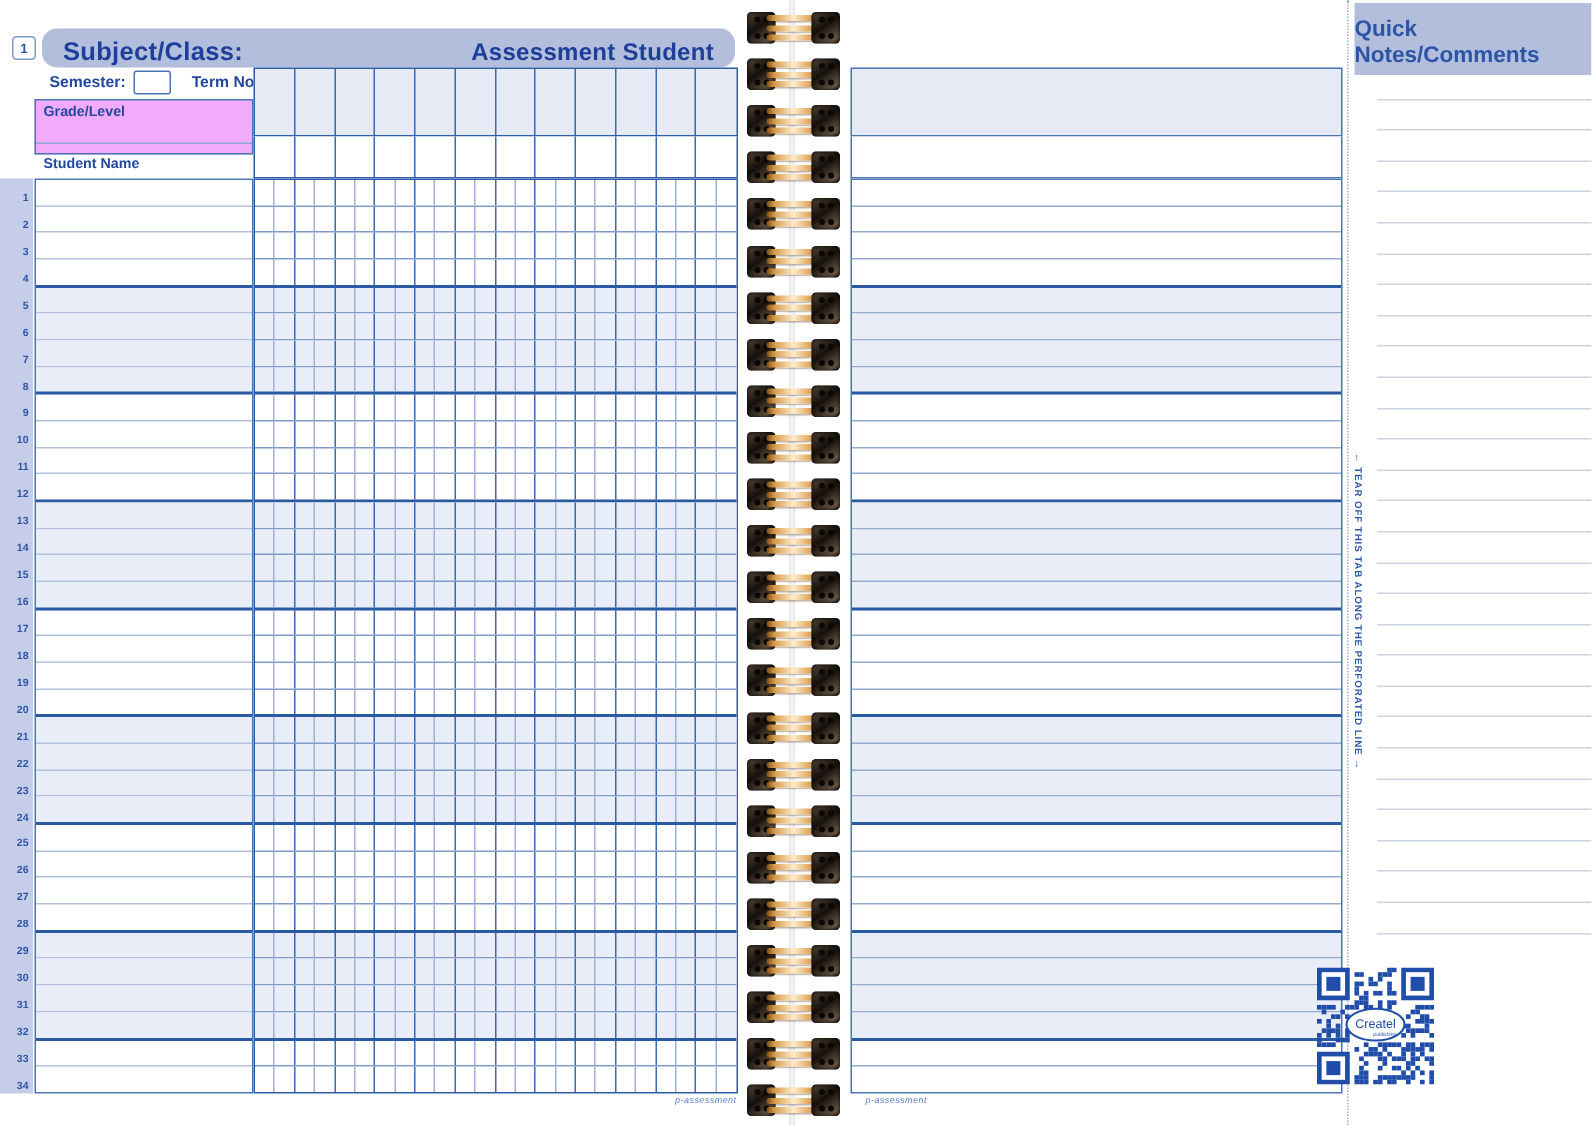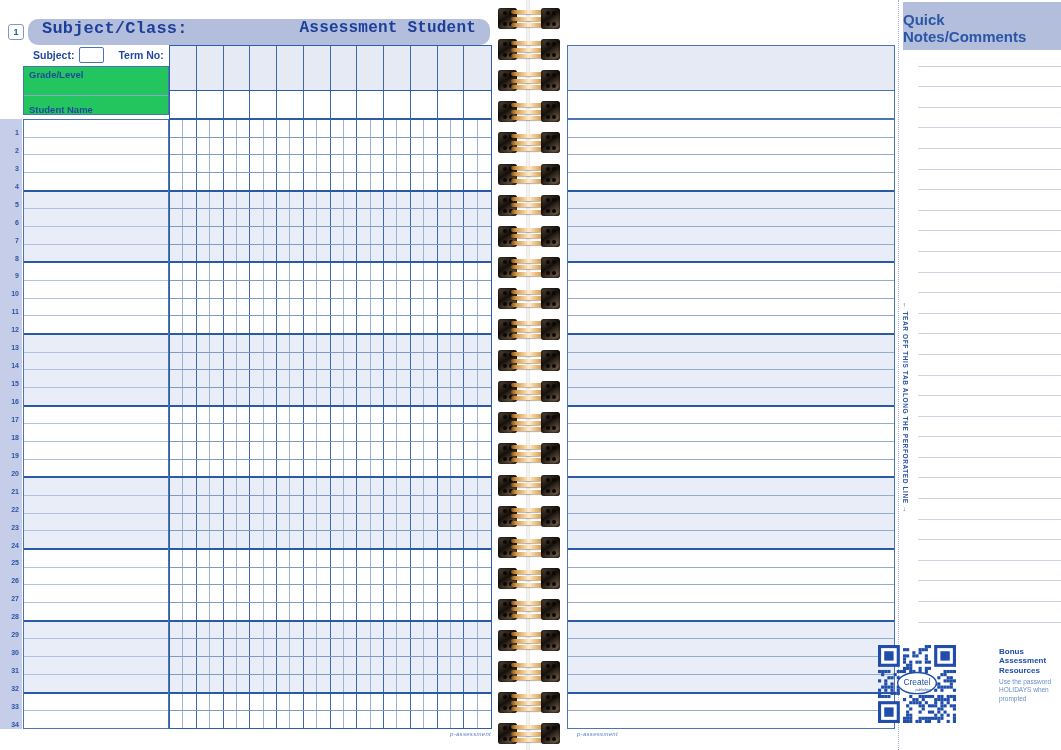--- a/index.html
+++ b/index.html
@@ -4,34 +4,34 @@
 <style>
   * { box-sizing: border-box; margin: 0; padding: 0; }
   body { background: #ffffff; font-family: "Liberation Sans", sans-serif; }
   .sheet { position: relative; width: 1061px; height: 750px; background: #fff; overflow: hidden; }
 
   
   .page-num { position: absolute; left: 8px; top: 24px; width: 16px; height: 16px;
     border: 1px solid #8097c9; border-radius: 3px; background: #fff; color: #2d55a5;
     font-size: 9px; font-weight: bold; display: flex; align-items: center; justify-content: center; }
   .header-bar { position: absolute; top: 19px; height: 26px; background: #b3bddc;
-    border-radius: 10px; display: flex; align-items: flex-start; padding: 0 14px; font-family: Liberation Mono, monospace; }
+    border-radius: 10px; display: flex; align-items: flex-end; padding: 0 14px; }
   .lheader { left: 28px; width: 462px; justify-content: space-between; }
   .rheader { left: 578px; width: 317px; justify-content: flex-end; }
   .bar-title { color: #1d3f9a; font-size: 17px; font-weight: 600; letter-spacing: 0.2px; }
   .bar-heading { color: #1d3f9a; font-size: 16px; font-weight: bold; letter-spacing: 0.2px; }
 
   .semester-row { position: absolute; left: 33px; top: 46px; height: 18px;
     display: flex; align-items: center; color: #2348a0; font-size: 10.5px; font-weight: bold; }
   .write-box { width: 25px; height: 16px; border: 1.6px solid #4a74b5; background: #fff;
     border-radius: 2px; margin-left: 5px; }
   .term-label { margin-left: 14px; }
 
-  .info-box { position: absolute; left: 23px; top: 66px; width: 146px; height: 49px;
-    border: 1.6px solid #4a74b5; background: #22c55e; }
+  .info-box { position: absolute; left: 23px; top: 66px; width: 146px; height: 37px;
+    border: 1.6px solid #4a74b5; background: #f0abfc; }
   .info-grade { height: 29px; border-bottom: 1px solid #8fa6cc; padding: 2px 5px;
     color: #2348a0; font-size: 9.5px; font-weight: bold; }
   .info-name { height: 21px; display: flex; align-items: flex-end; padding: 2px 5px;
     color: #2348a0; font-size: 9.5px; font-weight: bold; }
 
   .grid-header-tall { position: absolute; left: 169px; top: 45px; width: 323px; height: 46px;
     border: 1.8px solid #2e5da8; background: #e6eaf5; display: grid;
     grid-template-columns: repeat(12, 1fr); }
   .grid-header-white { position: absolute; left: 169px; top: 91px; width: 323px; height: 28px;
     border: 1.8px solid #2e5da8; border-top: none; background: #fff; display: grid;
@@ -117,21 +117,21 @@
 <div class="sheet">
 
   <div class="page-num">1</div>
 
   <div class="header-bar lheader">
     <span class="bar-title">Subject/Class:</span>
     <span class="bar-heading">Assessment Student</span>
   </div>
 
   <div class="semester-row">
-    <span>Subject:</span>
+    <span>Semester:</span>
     <span class="write-box"></span>
     <span class="term-label">Term No:</span>
     <span class="write-box"></span>
   </div>
 
   <div class="info-box">
     <div class="info-grade">Grade/Level</div>
     <div class="info-name">Student Name</div>
   </div>
 
@@ -1596,18 +1596,14 @@
         <rect x="13" y="24" width="1" height="1" fill="#1f4da9"></rect>
         <rect x="15" y="24" width="1" height="1" fill="#1f4da9"></rect>
         <rect x="16" y="24" width="1" height="1" fill="#1f4da9"></rect>
         <rect x="19" y="24" width="1" height="1" fill="#1f4da9"></rect>
         <rect x="22" y="24" width="1" height="1" fill="#1f4da9"></rect>
         <rect x="24" y="24" width="1" height="1" fill="#1f4da9"></rect>
         <ellipse cx="12.5" cy="12.2" rx="6.2" ry="3.4" fill="#fff" stroke="#1f4da9" stroke-width="0.45"></ellipse>
         <text x="12.5" y="12.9" text-anchor="middle" font-size="2.7" font-family="Liberation Sans, sans-serif" fill="#1f4da9">Createl</text>
         <text x="14.5" y="14.6" text-anchor="middle" font-size="1.1" font-style="italic" font-family="Liberation Sans, sans-serif" fill="#1f4da9">publishing</text>
       </svg></div>
-  <div class="qr-caption">
-    <div class="qr-title">Bonus Assessment Resources</div>
-    <div class="qr-body">Use the password HOLIDAYS when prompted</div>
-  </div>
 
 </div>
 
 </body></html>

